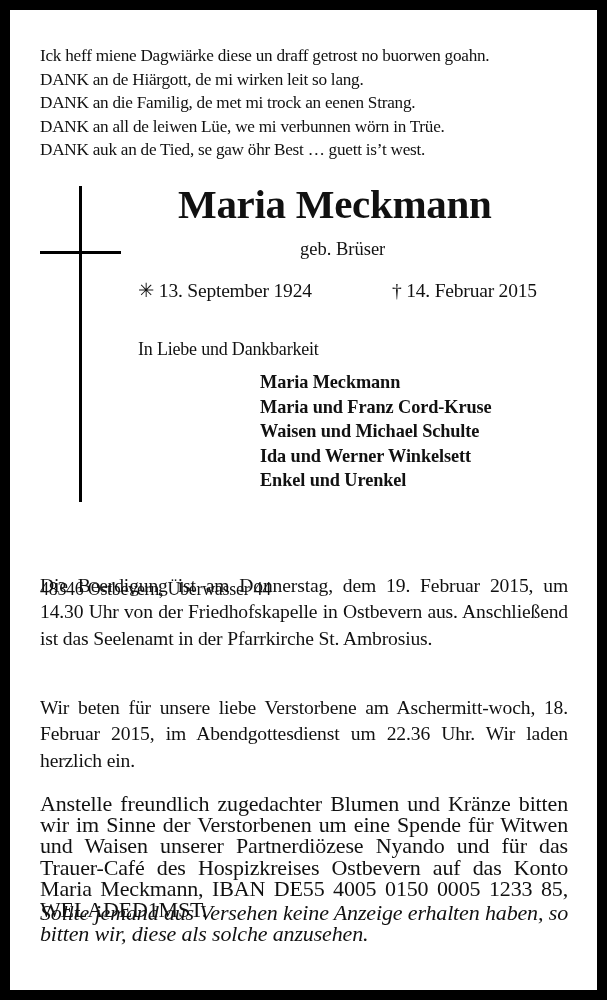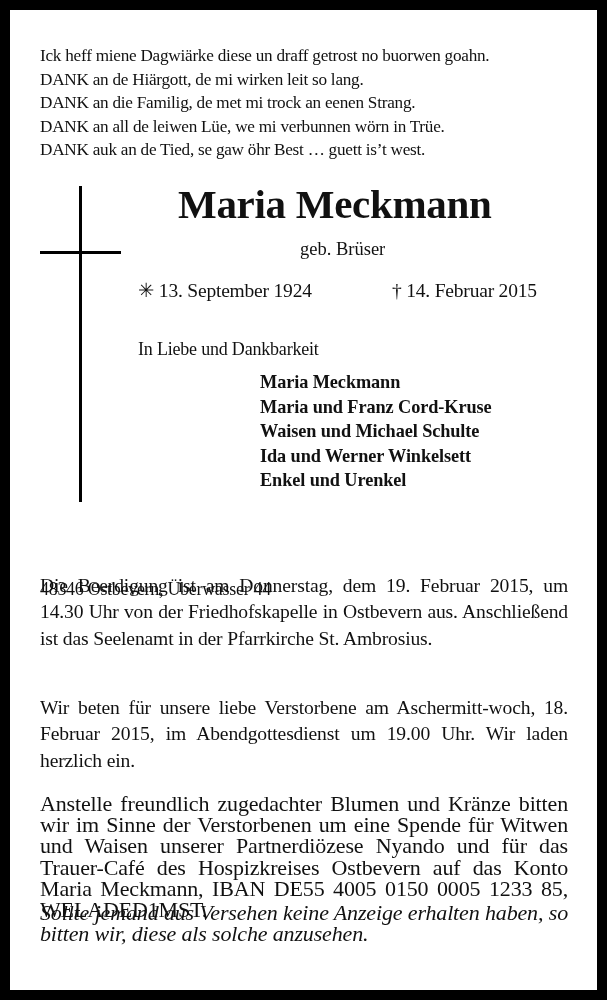--- a/index.html
+++ b/index.html
@@ -172,17 +172,17 @@
     <div>Maria Meckmann</div>
     <div>Maria und Franz Cord-Kruse</div>
     <div>Waisen und Michael Schulte</div>
     <div>Ida und Werner Winkelsett</div>
     <div>Enkel und Urenkel</div>
   </div>
 
   <div class="address">48346 Ostbevern, Überwasser 44</div>
 
   <div class="para para-big funeral">Die Beerdigung ist am Donnerstag, dem 19. Februar 2015, um 14.30 Uhr von der Friedhofskapelle in Ostbevern aus. Anschließend ist das Seelenamt in der Pfarrkirche St. Ambrosius.</div>
-  <div class="para para-big service">Wir beten für unsere liebe Verstorbene am Aschermitt-woch, 18. Februar 2015, im Abendgottesdienst um 19.00 Uhr. Wir laden herzlich ein.</div>
+  <div class="para para-big service">Wir beten für unsere liebe Verstorbene am Aschermitt-woch, 18. Februar 2015, im Abendgottesdienst um 22.36 Uhr. Wir laden herzlich ein.</div>
   <div class="para para-small donation">Anstelle freundlich zugedachter Blumen und Kränze bitten wir im Sinne der Verstorbenen um eine Spende für Witwen und Waisen unserer Partnerdiözese Nyando und für das Trauer-Café des Hospizkreises Ostbevern auf das Konto Maria Meckmann, IBAN DE55 4005 0150 0005 1233 85, WELADED1MST.</div>
   <div class="para para-small notice">Sollte jemand aus Versehen keine Anzeige erhalten haben, so bitten wir, diese als solche anzusehen.</div>
 
 </div>
 
 </body></html>

